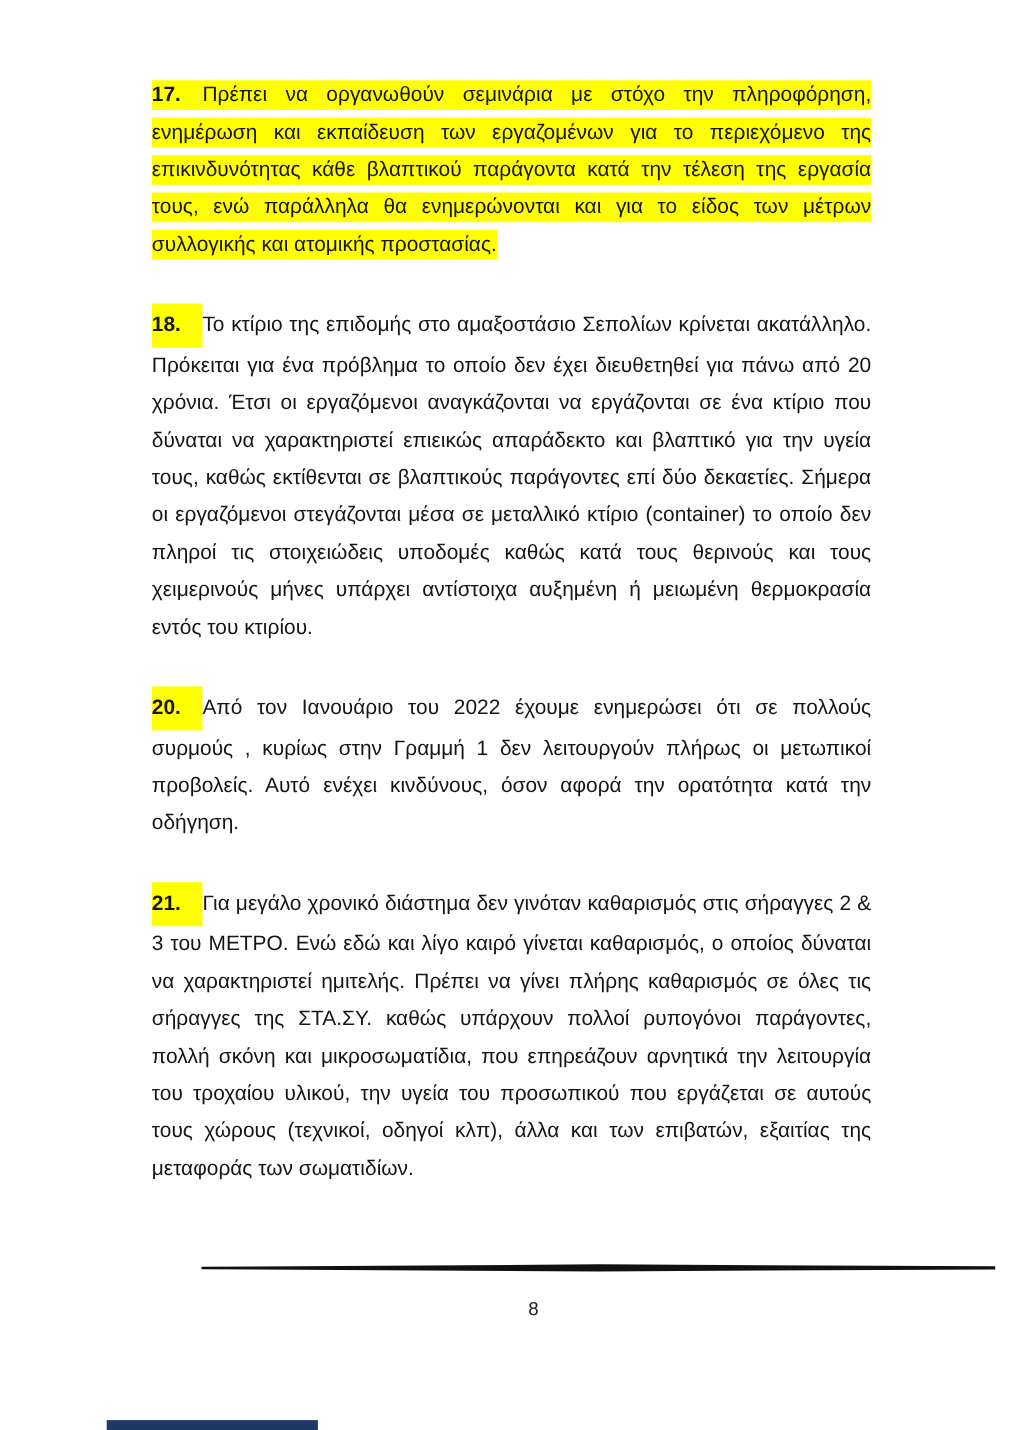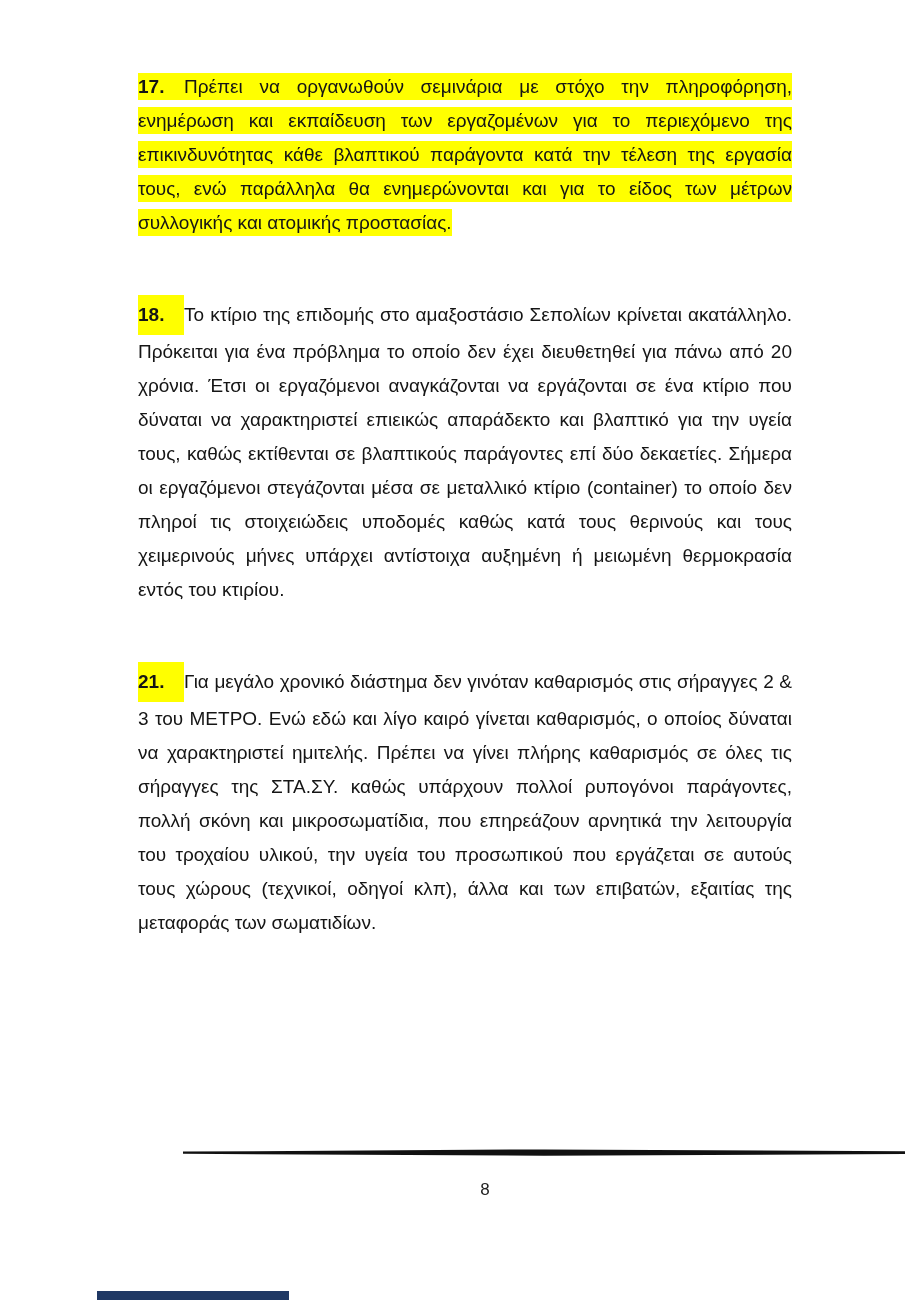--- a/index.html
+++ b/index.html
@@ -29,21 +29,20 @@
     margin: 0 0 36px 0;
   }
   .num {
     display: inline-block;
     min-width: 46px;
     font-weight: bold;
   }
   .num.hl {
     background: #ffff00;
     padding: 3px 0;
-    margin-top: 19px;
   }
   mark {
     background: #ffff00;
     color: inherit;
     padding: 3px 0;
   }
   .footer-rule {
     position: absolute;
     left: 183px;
     top: 1149px;
@@ -73,20 +72,21 @@
 
 <div class="doc">
 
   <div class="content">
 
     <p><mark><span class="num">17.</span><span>Πρέπει να οργανωθούν σεμινάρια με στόχο την πληροφόρηση, ενημέρωση και εκπαίδευση των εργαζομένων για το περιεχόμενο της επικινδυνότητας κάθε βλαπτικού παράγοντα κατά την τέλεση της εργασία τους, ενώ παράλληλα θα ενημερώνονται και για το είδος των μέτρων συλλογικής και ατομικής προστασίας.</span></mark></p>
 
     <p><span class="num hl">18.</span><span>Το κτίριο της επιδομής στο αμαξοστάσιο Σεπολίων κρίνεται ακατάλληλο. Πρόκειται για ένα πρόβλημα το οποίο δεν έχει διευθετηθεί για πάνω από 20 χρόνια. Έτσι οι εργαζόμενοι αναγκάζονται να εργάζονται σε ένα κτίριο που δύναται να χαρακτηριστεί επιεικώς απαράδεκτο και βλαπτικό για την υγεία τους, καθώς εκτίθενται σε βλαπτικούς παράγοντες επί δύο δεκαετίες. Σήμερα οι εργαζόμενοι στεγάζονται μέσα σε μεταλλικό κτίριο (container) το οποίο δεν πληροί τις στοιχειώδεις υποδομές καθώς κατά τους θερινούς και τους χειμερινούς μήνες υπάρχει αντίστοιχα αυξημένη ή μειωμένη θερμοκρασία εντός του κτιρίου.</span></p>
 
 
+    <p><span class="num hl">20.</span><span>Από τον Ιανουάριο του 2022 έχουμε ενημερώσει ότι σε πολλούς συρμούς , κυρίως στην Γραμμή 1 δεν λειτουργούν πλήρως οι μετωπικοί προβολείς. Αυτό ενέχει κινδύνους, όσον αφορά την ορατότητα κατά την οδήγηση.</span></p>
 
     <p><span class="num hl">21.</span><span>Για μεγάλο χρονικό διάστημα δεν γινόταν καθαρισμός στις σήραγγες 2 &amp; 3 του ΜΕΤΡΟ. Ενώ εδώ και λίγο καιρό γίνεται καθαρισμός, ο οποίος δύναται να χαρακτηριστεί ημιτελής. Πρέπει  να γίνει πλήρης καθαρισμός σε όλες τις σήραγγες της ΣΤΑ.ΣΥ. καθώς υπάρχουν πολλοί ρυπογόνοι παράγοντες, πολλή σκόνη και μικροσωματίδια, που επηρεάζουν αρνητικά  την λειτουργία του τροχαίου υλικού, την υγεία του προσωπικού που εργάζεται σε αυτούς τους χώρους (τεχνικοί, οδηγοί κλπ), άλλα και των επιβατών, εξαιτίας της μεταφοράς των σωματιδίων.</span></p>
 
   </div>
 
   <svg class="footer-rule" viewBox="0 0 722 8" preserveAspectRatio="none" aria-hidden="true">
     <polygon points="0,2.6 361,0.4 722,2.2 722,5.0 361,6.8 0,4.8" fill="#111111"></polygon>
   </svg>
 
   <div class="page-number">8</div>

